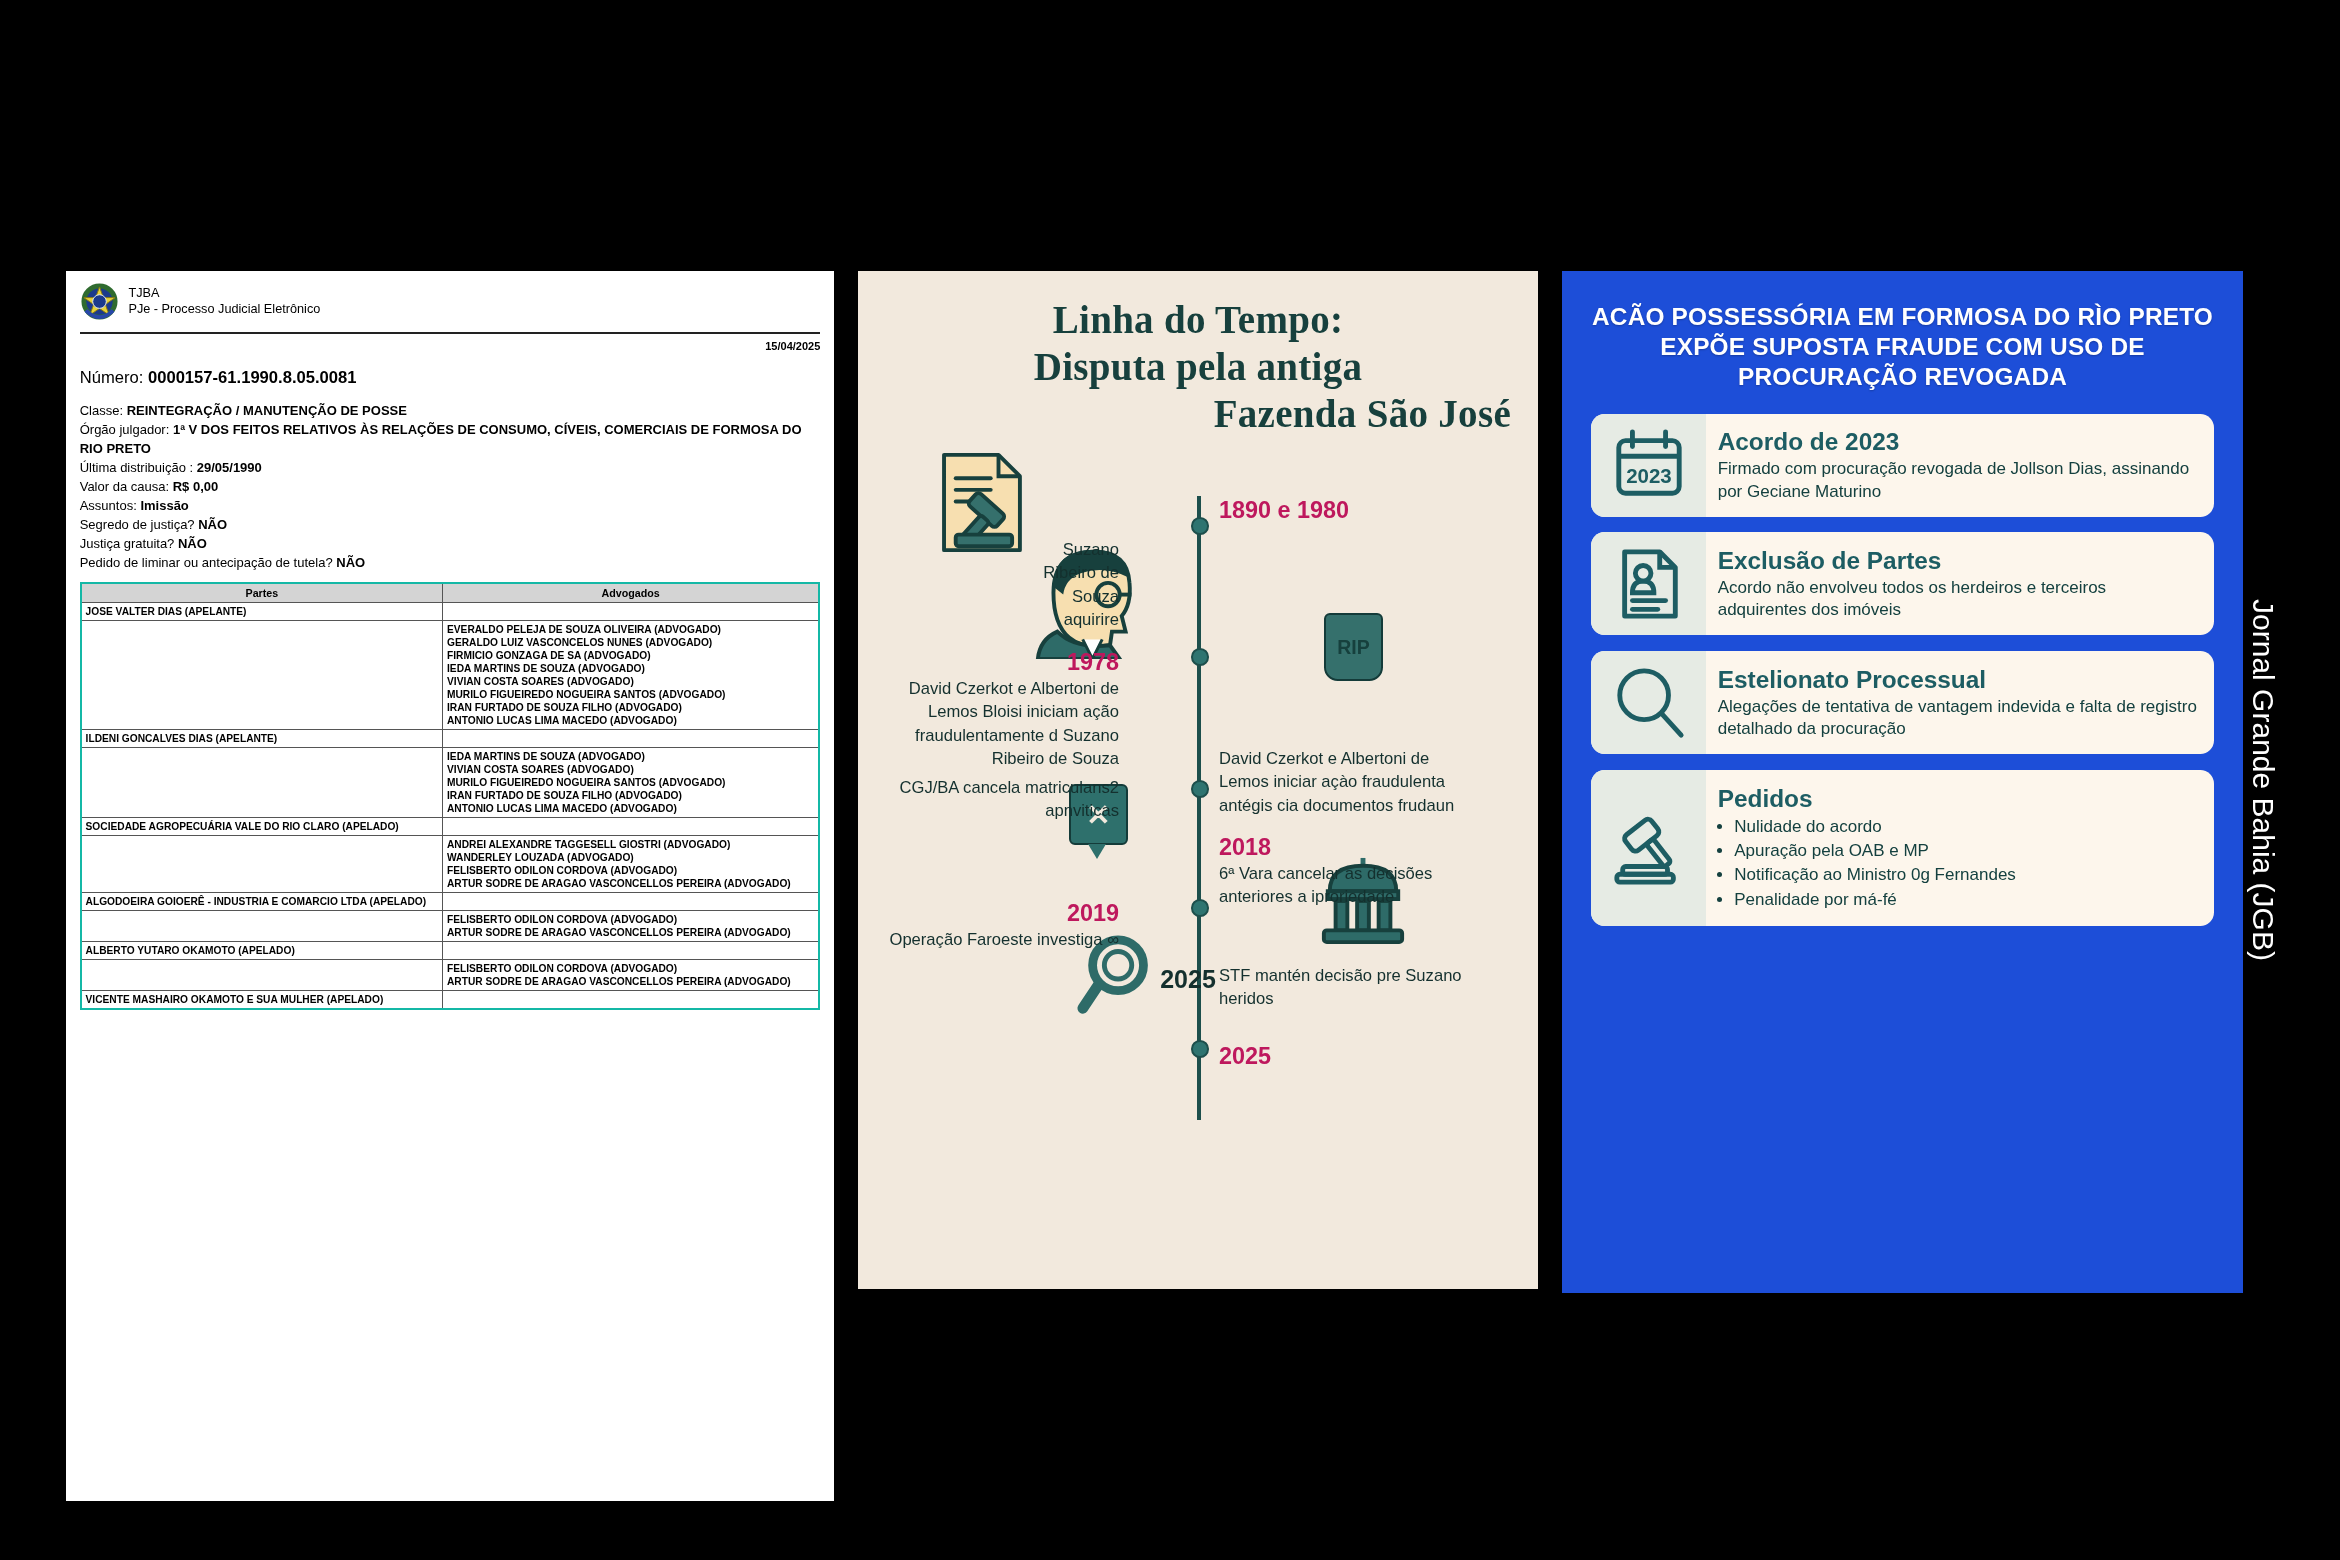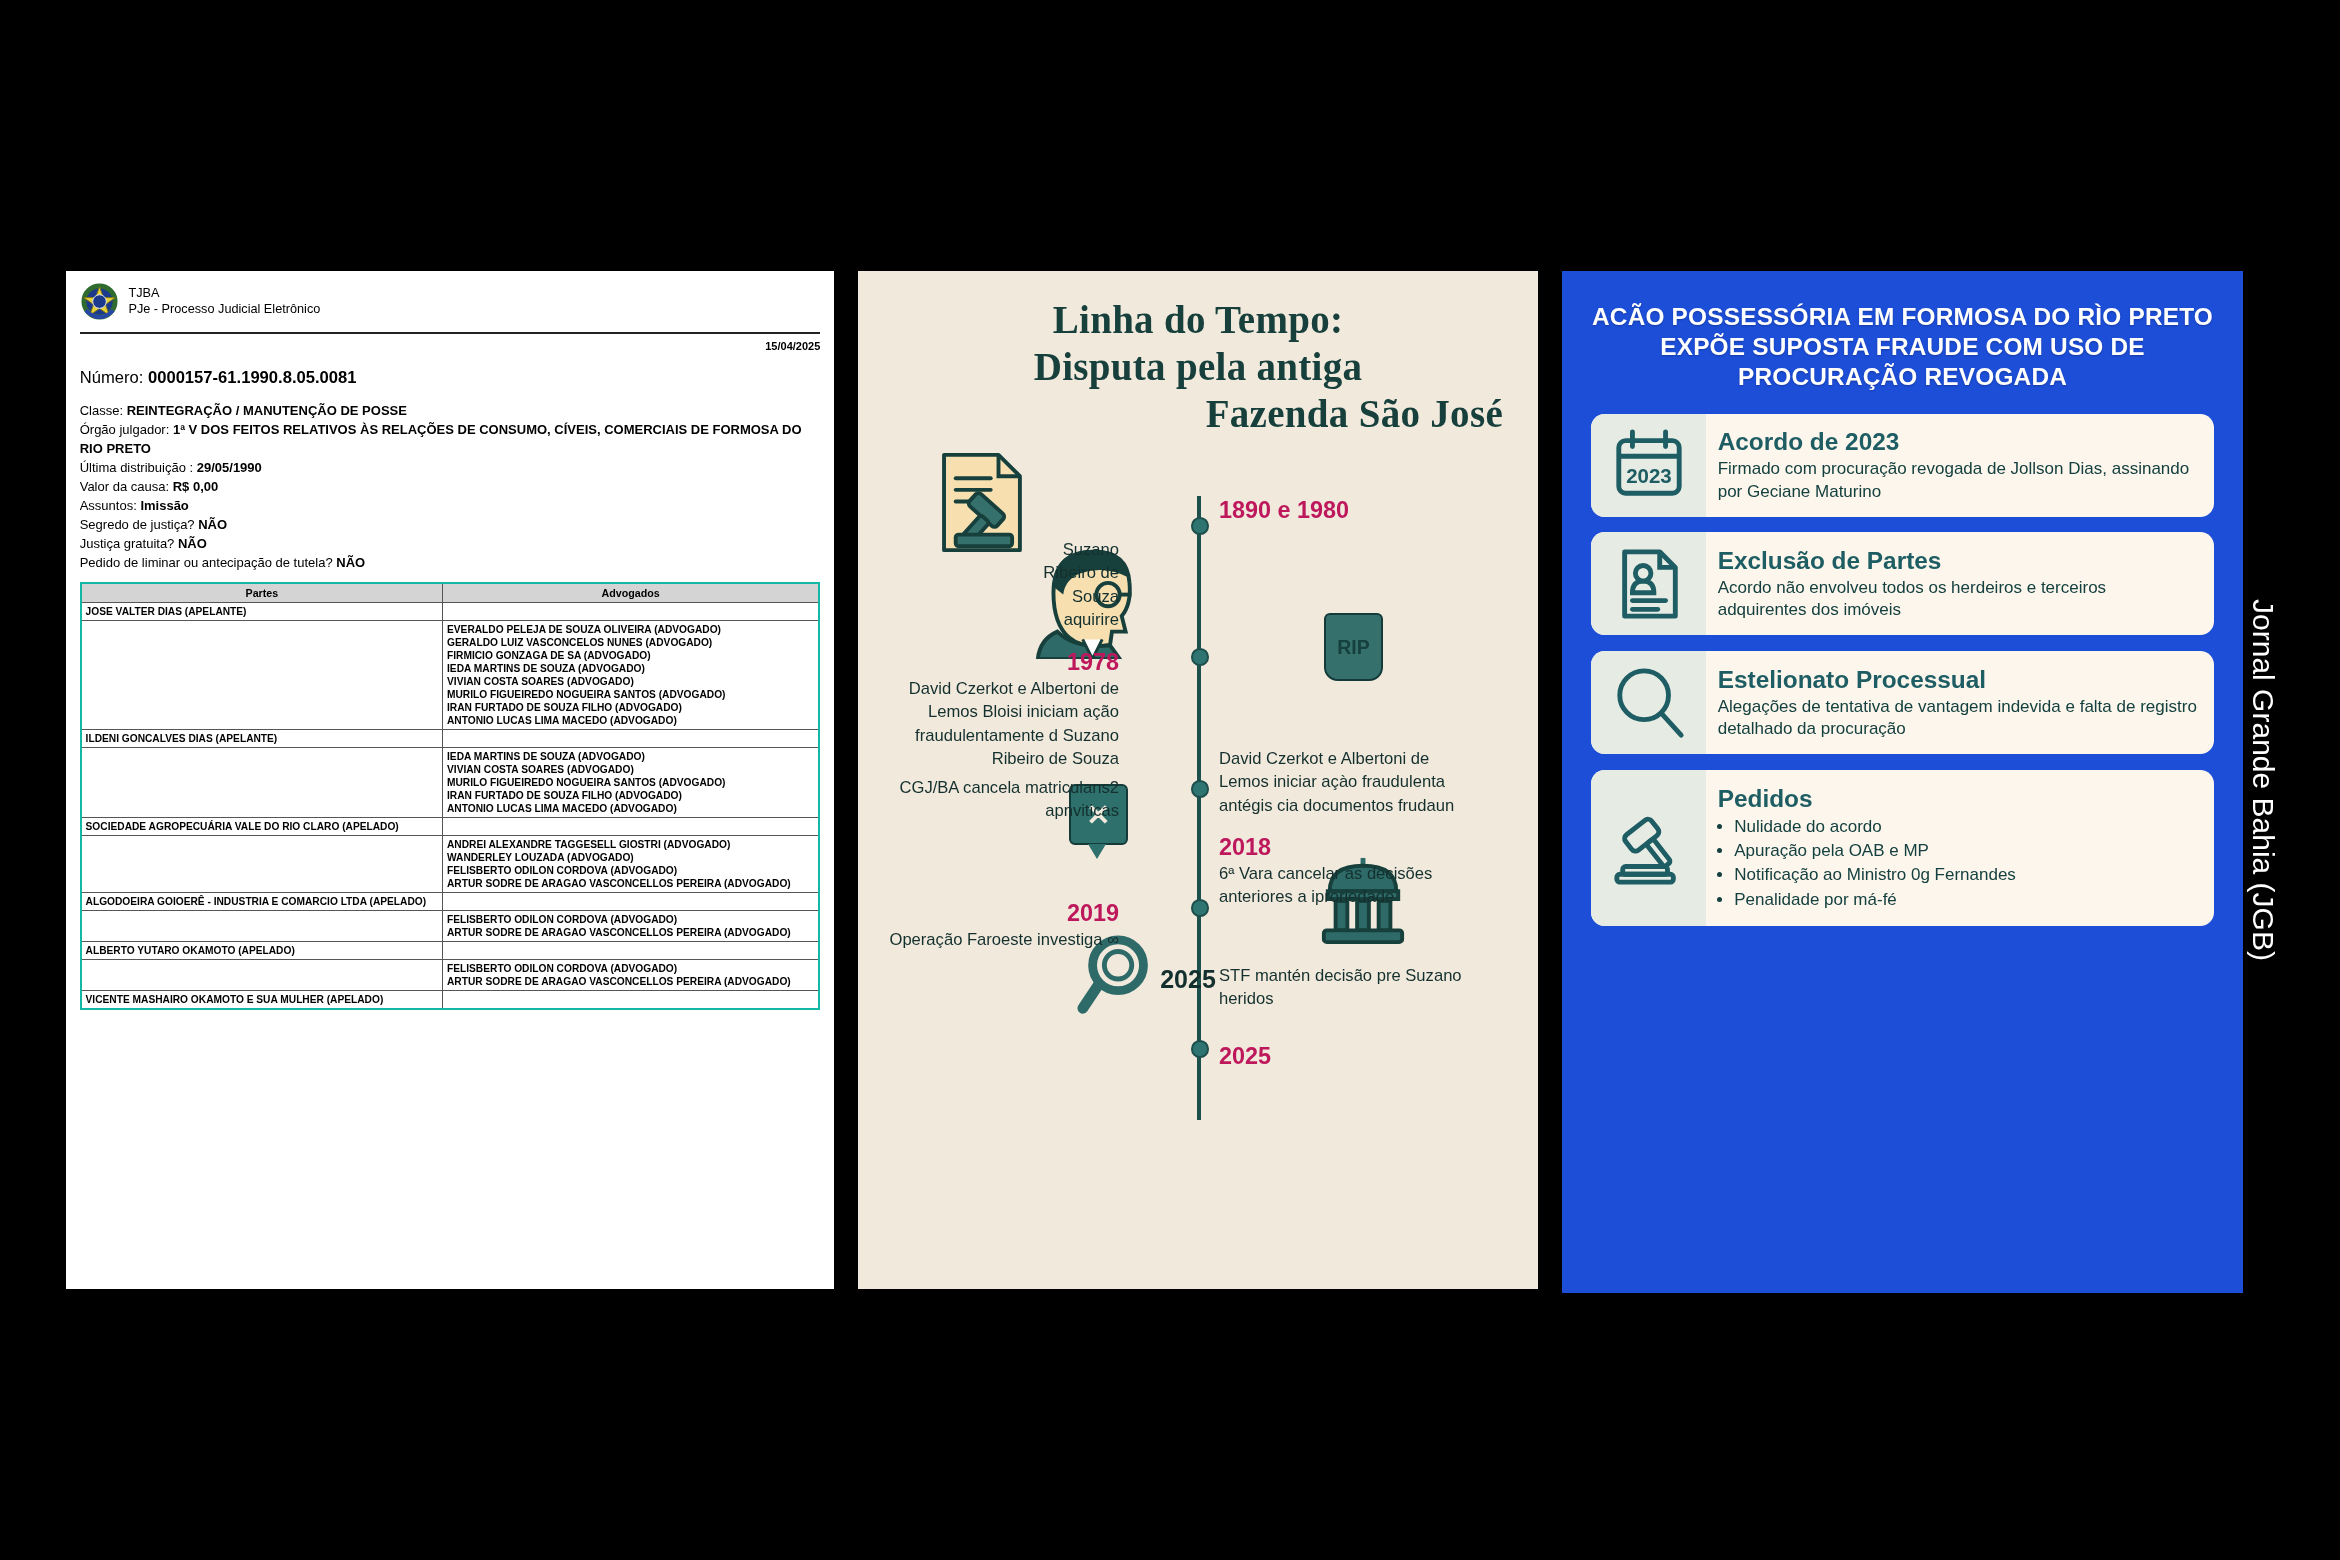--- a/index.html
+++ b/index.html
@@ -1,20 +1,20 @@
 <!DOCTYPE html>
 <html><head>
 <meta charset="utf-8">
 <style>
   html,body{margin:0;padding:0;background:#000;}
   body{width:2341px;height:1560px;position:relative;overflow:hidden;
        font-family:"Liberation Sans",sans-serif;}
 
   
-  .doc-panel{position:absolute;left:66px;top:271px;width:768px;height:1018px;
+  .doc-panel{position:absolute;left:66px;top:271px;width:768px;height:1230px;
              background:#fff;color:#000;box-sizing:border-box;padding:9.8px 13.7px 0 13.7px;}
   .doc-head{display:flex;align-items:flex-start;gap:9.8px;}
   .brasao{width:39px;height:45px;flex:0 0 39px;position:relative;}
   .doc-head-txt{font-size:12.7px;line-height:16.6px;padding-top:3.9px;}
   .doc-rule{border-top:2.9px solid #222;margin-top:5.9px;}
   .doc-date{text-align:right;font-size:11px;font-weight:700;margin-top:6.8px;}
   .doc-numero{font-size:16.6px;margin-top:15.6px;}
   .doc-numero b{font-weight:700;}
   .doc-fields{margin-top:12.7px;font-size:13px;line-height:19px;}
   .doc-fields .row{white-space:normal;}
@@ -29,21 +29,21 @@
   table.partes td.c1{width:49%;}
   .adv-line{display:block;font-weight:700;}
 
   
   .tl-panel{position:absolute;left:858px;top:271px;width:680px;height:1018px;
             background:#f2e9dd;overflow:hidden;}
   .tl-title{text-align:center;font-family:"Liberation Serif",serif;font-weight:700;
             color:#17403d;font-size:39px;line-height:47px;padding-top:25px;
             letter-spacing:0.3px;}
   .tl-title .l2{display:block;}
-  .tl-title .l3{display:block;text-align:right;padding-right:35px;}
+  .tl-title .l3{display:block;text-align:right;padding-right:27px;}
   .tl-body{position:relative;height:722px;}
   .axis{position:absolute;left:339px;top:59px;width:3.9px;height:624px;background:#1d4f4c;}
   .dot{position:absolute;left:333px;width:17.6px;height:17.6px;border-radius:50%;
        background:#2e7470;border:2.9px solid #1d4f4c;box-sizing:border-box;}
   .tl-left{position:absolute;right:419px;text-align:right;width:244px;color:#16302f;}
   .tl-right{position:absolute;left:361px;width:249px;color:#16302f;}
   .yr{font-size:23.4px;font-weight:700;line-height:29px;color:#be185d;}
   .tx{font-size:16.6px;line-height:23.4px;color:#14302e;}
   .tl-footyear{position:absolute;left:330px;top:694px;font-size:25px;font-weight:700;color:#14302e;
                transform:translateX(-50%);}

